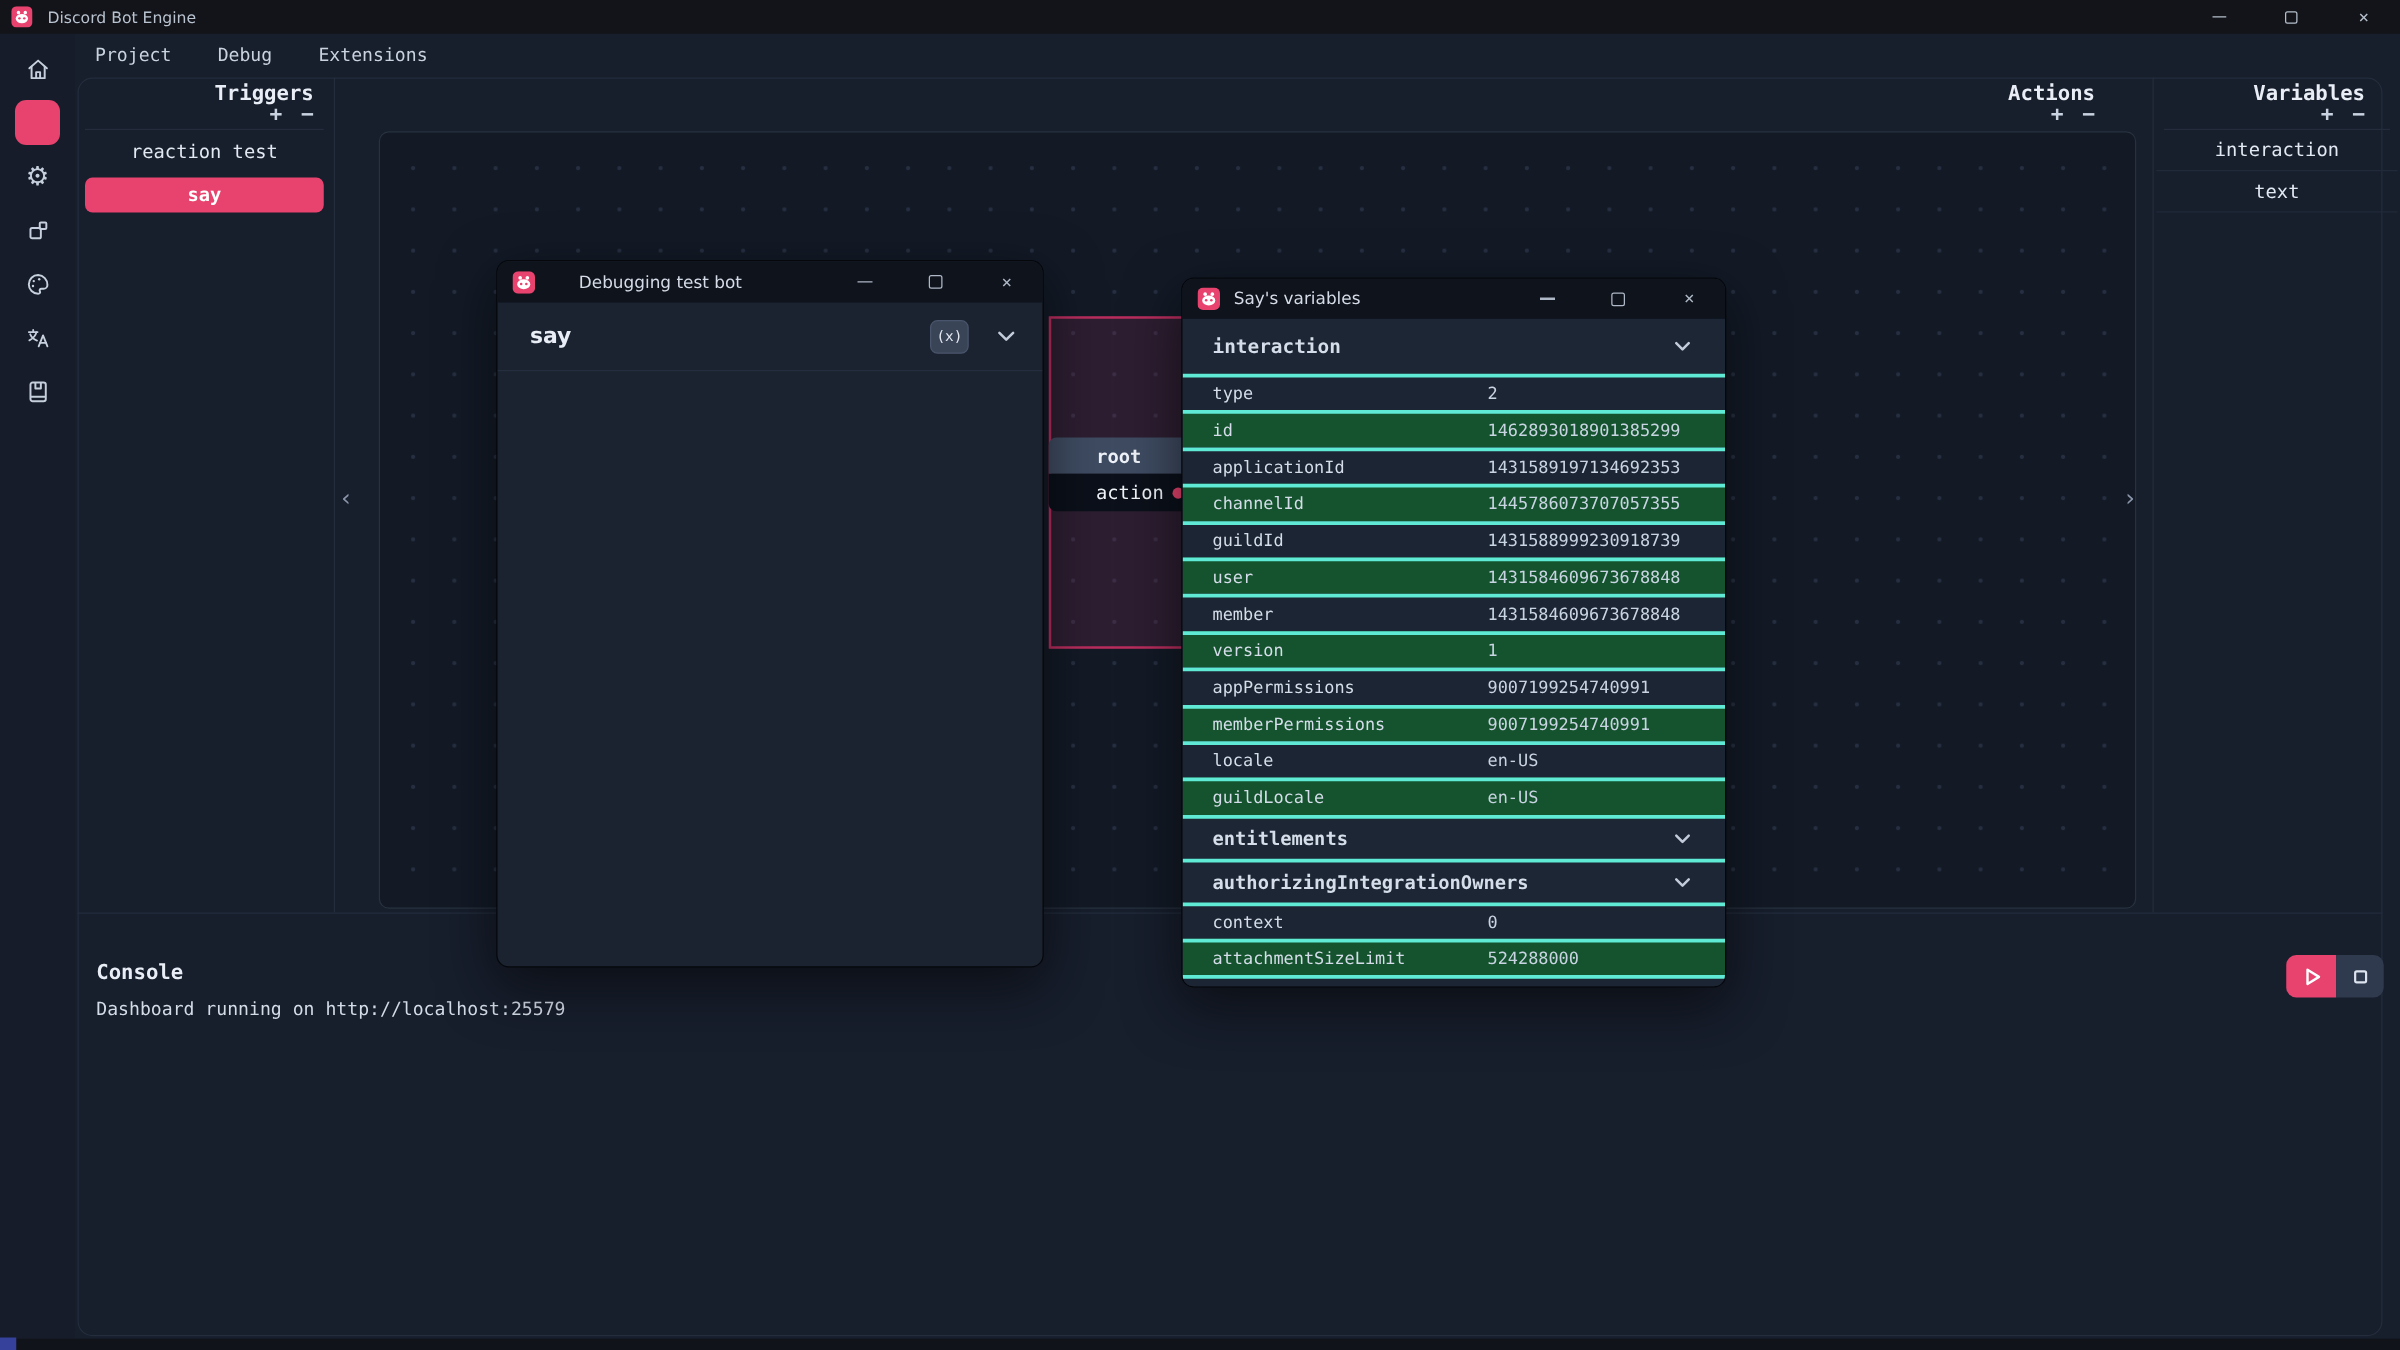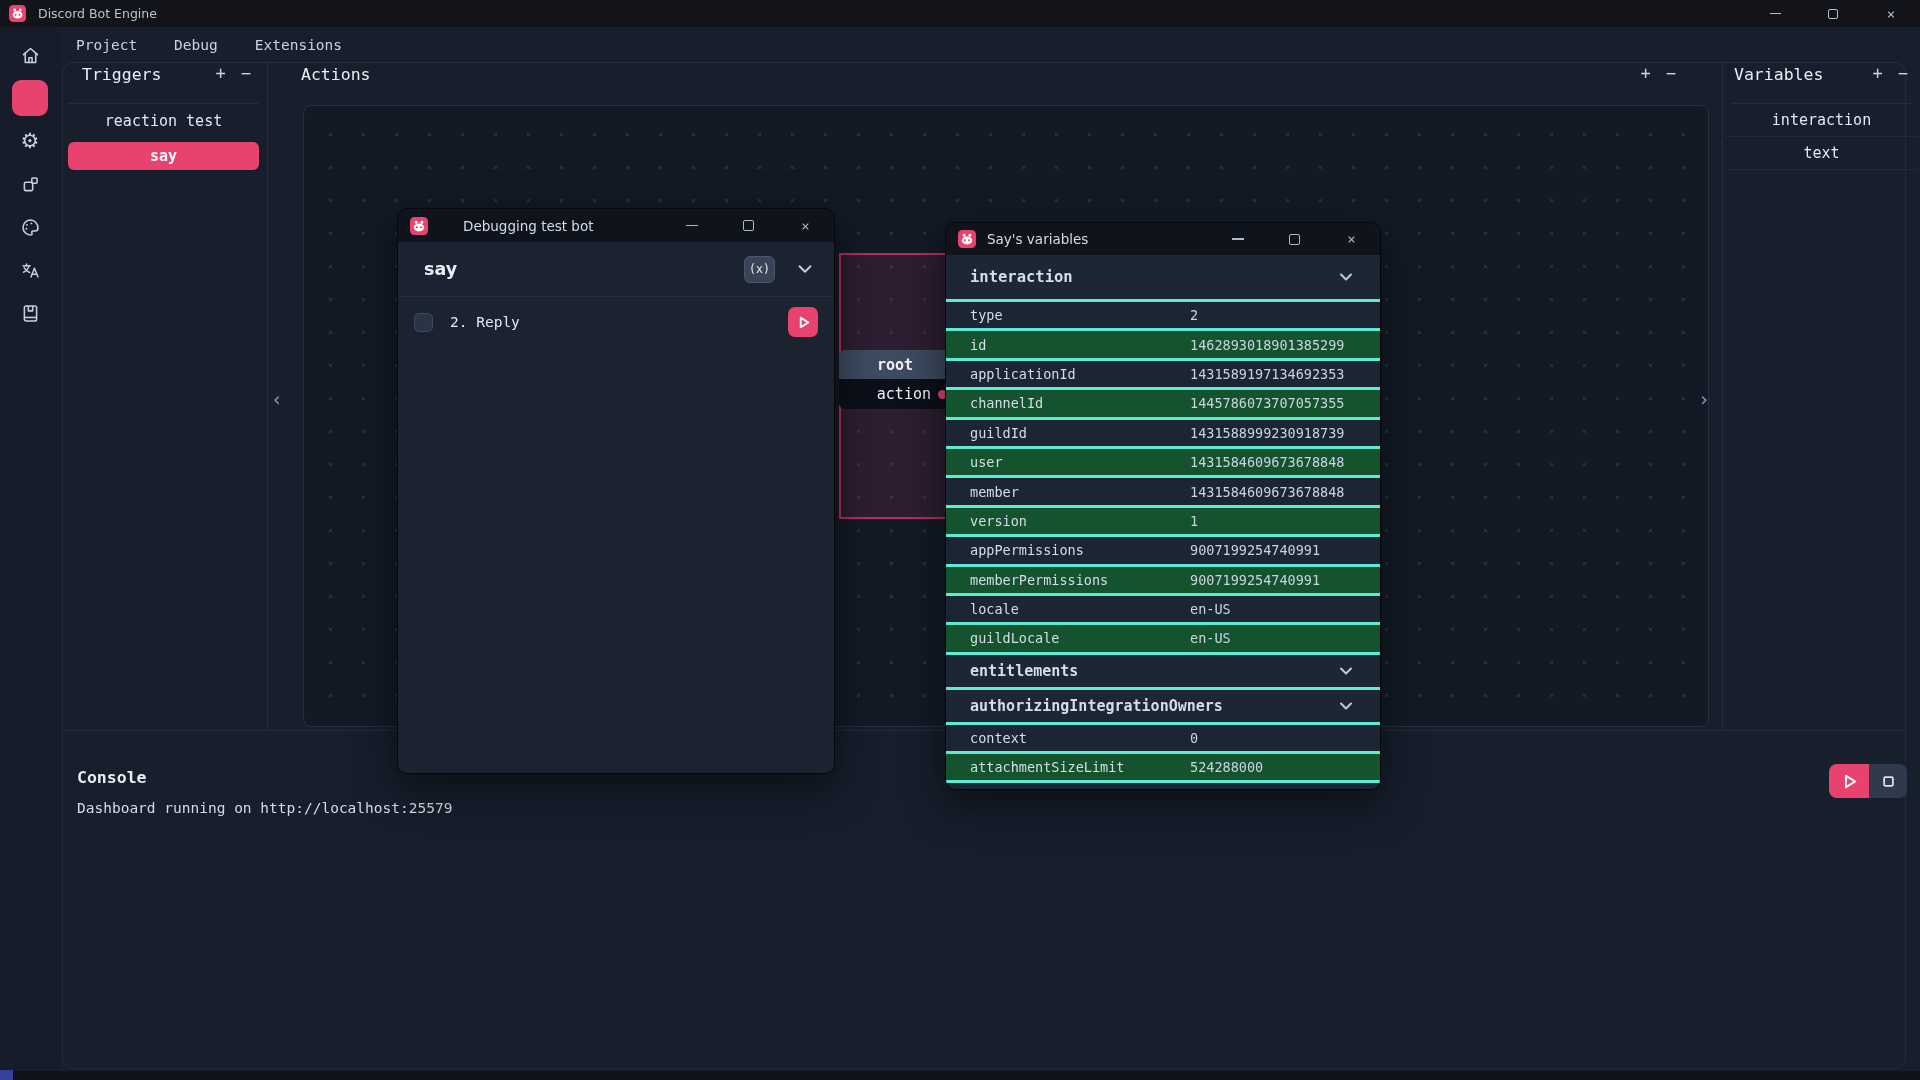--- a/index.html
+++ b/index.html
@@ -54,22 +54,22 @@
   .rail-item {
     width:36px; height:36px; border-radius:9px; display:flex;
     align-items:center; justify-content:center; color:#c6cfdd;
   }
   .rail-item.active { background:#e8436f; color:#ffffff; }
   .rail-item .code-glyph { font-size:13px; font-weight:bold; letter-spacing:-1px; }
   .rail-item .gear-glyph { font-family:"DejaVu Sans", sans-serif; font-size:21px; line-height:1; }
 
   
   .panel-header {
-    display:flex; align-items:flex-start; height:38px;
-    font-size:16.5px; font-weight:normal; color:#e9eef6;
+    display:flex; align-items:flex-end; height:38px;
+    font-size:16.5px; font-weight:bold; color:#e9eef6;flex-direction:column;
   }
   .pm-btns { margin-left:auto; display:flex; gap:15px; }
   .pm-btn { font-size:17px; color:#c8d2e0; line-height:1; }
 
   
   .triggers-panel { position:absolute; left:60px; top:65px; width:207px; z-index:2; }
   .triggers-panel .panel-header { padding:0 16px 0 22px; }
   .panel-sep { height:1px; background:#232d3c; margin:0 8px; }
   .trigger-item {
     height:30px; display:flex; align-items:center; justify-content:center;
@@ -111,21 +111,21 @@
   }
   .collapse-chevron {
     position:absolute; top:388px; width:16px; height:22px; z-index:4;
     color:#8a96aa; font-size:19px; display:flex; align-items:center; justify-content:center;
   }
   .collapse-chevron.left { left:269px; }
   .collapse-chevron.right { left:1696px; }
 
   
   .variables-panel { position:absolute; left:1723px; top:65px; width:197px; z-index:2; }
-  .variables-panel .panel-header { padding:0 12px 0 11px; }
+  .variables-panel .panel-header { padding:0 28px 0 11px; }
   .variable-item {
     height:33px; display:flex; align-items:center; justify-content:center;
     font-size:15px; color:#e2e9f3; border-bottom:1px solid #202a38; margin:0 2px;
   }
 
   
   .float-win {
     position:absolute; background:#1b2330; border-radius:10px;
     border:1px solid #05070b; box-shadow:0 14px 44px rgba(0,0,0,0.55);
     overflow:hidden; z-index:10;
@@ -370,31 +370,20 @@
   </div>
   <div class="debug-say-row">
     <span class="debug-say-title">say</span>
     <span class="var-toggle-btn">(x)</span>
     <span class="say-chevron">
       <svg viewBox="0 0 24 24" width="22" height="22" fill="none" stroke="currentColor" stroke-width="2.2" stroke-linecap="round" stroke-linejoin="round">
           <path d="M6 9l6 6 6-6"></path>
         </svg>
     </span>
   </div>
-  <div id="debug-items">
-      <div class="debug-item-row">
-        <span class="debug-checkbox"></span>
-        <span class="debug-item-label">2. Reply</span>
-        <span class="run-btn">
-          <svg viewBox="0 0 24 24" width="19" height="19" fill="none" stroke="#ffffff" stroke-width="2.4" stroke-linejoin="round">
-            <path d="M8.5 6 L18 12 L8.5 18 Z"></path>
-          </svg>
-        </span>
-      </div>
-    </div>
 </div>
 
 <div class="float-win vars-window">
   <div class="win-titlebar">
     <span class="win-icon">
       <svg viewBox="0 0 20 20" width="18" height="18">
           <rect width="20" height="20" rx="5" fill="#e8436f"></rect>
           <rect x="5.2" y="4.2" width="3.2" height="3.4" rx="1.6" fill="#fff"></rect>
           <rect x="11.6" y="4.2" width="3.2" height="3.4" rx="1.6" fill="#fff"></rect>
           <ellipse cx="10" cy="11.6" rx="5.8" ry="4.4" fill="#fff"></ellipse>

